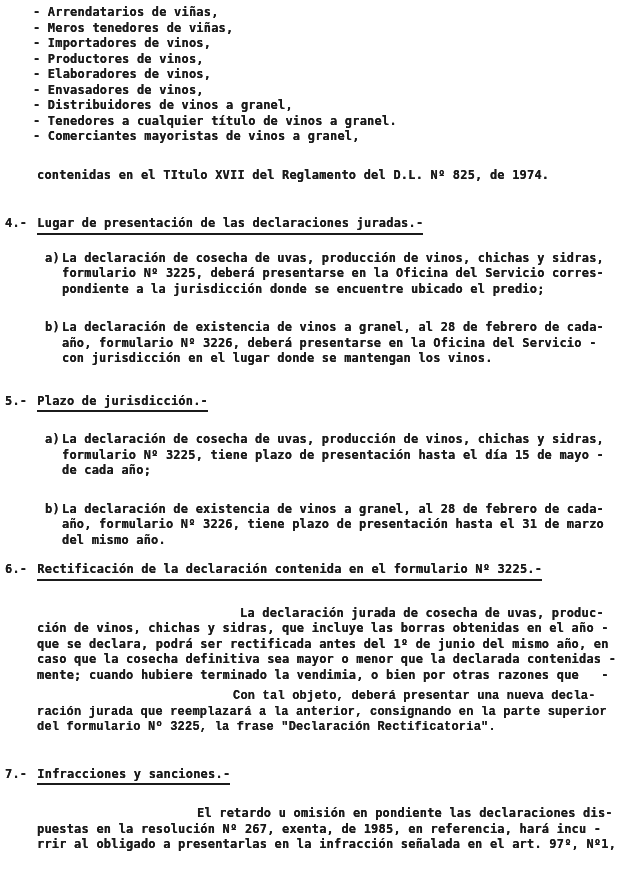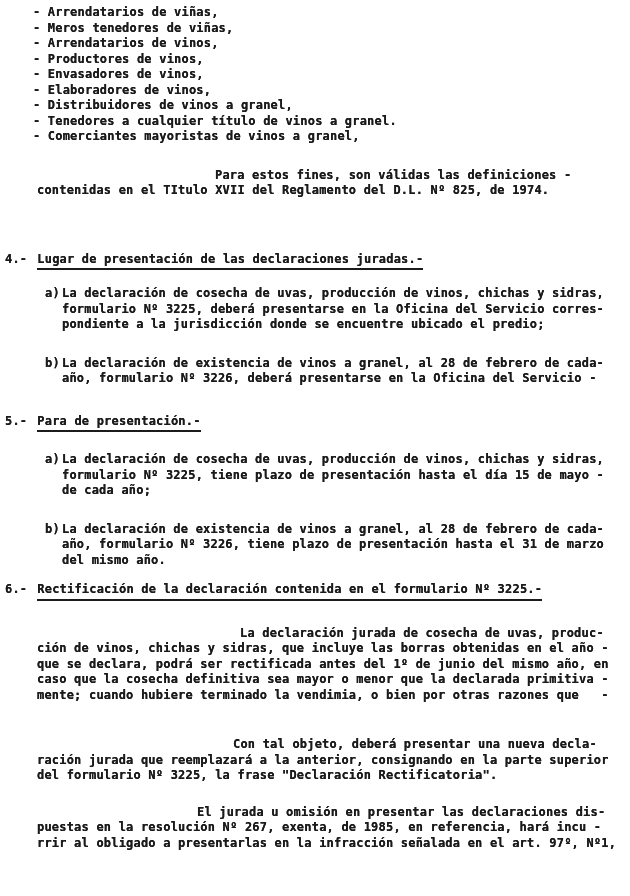--- a/index.html
+++ b/index.html
@@ -25,29 +25,29 @@
   .bullets { margin-left: 33px; }
   .intro { margin: 23px 15px 0 37px; }
   .fl-intro { padding-left: 178px; }
   .heading { margin-left: 5px; }
   .heading .num { display: inline-block; margin-right: 10px; }
   .heading .title {
     display: inline-block;
     border-bottom: 2px solid #1b1b1b;
     padding-bottom: 1px;
   }
-  .mt-s4  { margin-top: 53px; }
+  .mt-s4  { margin-top: 33px; }
   .mt-4a  { margin-top: 16px; }
   .mt-4b  { margin-top: 23px; }
   .mt-s5  { margin-top: 27px; }
   .mt-5a  { margin-top: 20px; }
   .mt-5b  { margin-top: 23px; }
   .mt-s6  { margin-top: 14px; }
   .mt-6p1 { margin-top: 25px; }
-  .mt-6p2 { margin-top: 34px; }
+  .mt-6p2 { margin-top: 6px; font-family: Liberation Mono, monospace; }
   .mt-s7  { margin-top: 31px; }
   .mt-7p  { margin-top: 21px; }
   .subitem {
     position: relative;
     margin-left: 37px;
     padding-left: 25px;
   }
   .subitem .label { position: absolute; left: 8px; top: 0; }
   .para { margin-left: 37px; margin-right: 12px; }
   .fl-6p1 { padding-left: 203px; }
@@ -55,53 +55,53 @@
   .fl-7p  { padding-left: 160px; }
 </style>
 </head>
 <body>
 
 <div class="page">
 
   <div class="bullets">
     <div class="line">- Arrendatarios de viñas,</div>
     <div class="line">- Meros tenedores de viñas,</div>
-    <div class="line">- Arrendatarios de vinos,</div>
+    <div class="line">- Importadores de vinos,</div>
     <div class="line">- Productores de vinos,</div>
+    <div class="line">- Elaboradores de vinos,</div>
     <div class="line">- Envasadores de vinos,</div>
-    <div class="line">- Elaboradores de vinos,</div>
     <div class="line">- Distribuidores de vinos a granel,</div>
     <div class="line">- Tenedores a cualquier título de vinos a granel.</div>
     <div class="line">- Comerciantes mayoristas de vinos a granel,</div>
   </div>
 
   <div class="para intro">
-    <div class="line fl-intro">Para estos fines, son válidas las definiciones -</div>
     <div class="line">contenidas en el TItulo XVII del Reglamento del D.L. Nº 825, de 1974.</div>
   </div>
 
   <div class="heading mt-s4">
     <span class="num">4.-</span><span class="title">Lugar de presentación de las declaraciones juradas.-</span>
   </div>
 
   <div class="subitem mt-4a">
     <span class="label">a)</span>
     <div class="line">La declaración de cosecha de uvas, producción de vinos, chichas y sidras,</div>
     <div class="line">formulario Nº 3225, deberá presentarse en la Oficina del Servicio corres-</div>
     <div class="line">pondiente a la jurisdicción donde se encuentre ubicado el predio;</div>
   </div>
 
   <div class="subitem mt-4b">
     <span class="label">b)</span>
     <div class="line">La declaración de existencia de vinos a granel, al 28 de febrero de cada-</div>
     <div class="line">año, formulario Nº 3226, deberá presentarse en la Oficina del Servicio -</div>
+    <div class="line">con jurisdicción en el lugar donde se mantengan los vinos.</div>
   </div>
 
   <div class="heading mt-s5">
-    <span class="num">5.-</span><span class="title">Para de presentación.-</span>
+    <span class="num">5.-</span><span class="title">Plazo de jurisdicción.-</span>
   </div>
 
   <div class="subitem mt-5a">
     <span class="label">a)</span>
     <div class="line">La declaración de cosecha de uvas, producción de vinos, chichas y sidras,</div>
     <div class="line">formulario Nº 3225, tiene plazo de presentación hasta el día 15 de mayo -</div>
     <div class="line">de cada año;</div>
   </div>
 
   <div class="subitem mt-5b">
@@ -112,30 +112,33 @@
   </div>
 
   <div class="heading mt-s6">
     <span class="num">6.-</span><span class="title">Rectificación de la declaración contenida en el formulario Nº 3225.-</span>
   </div>
 
   <div class="para mt-6p1">
     <div class="line fl-6p1">La declaración jurada de cosecha de uvas, produc-</div>
     <div class="line">ción de vinos, chichas y sidras, que incluye las borras obtenidas en el año -</div>
     <div class="line">que se declara, podrá ser rectificada antes del 1º de junio del mismo año, en</div>
-    <div class="line">caso que la cosecha definitiva sea mayor o menor que la declarada primitiva -</div>
+    <div class="line">caso que la cosecha definitiva sea mayor o menor que la declarada contenidas -</div>
     <div class="line">mente; cuando hubiere terminado la vendimia, o bien por otras razones que   -</div>
   </div>
 
   <div class="para mt-6p2">
     <div class="line fl-6p2">Con tal objeto, deberá presentar una nueva decla-</div>
     <div class="line">ración jurada que reemplazará a la anterior, consignando en la parte superior</div>
     <div class="line">del formulario Nº 3225, la frase "Declaración Rectificatoria".</div>
   </div>
 
+  <div class="heading mt-s7">
+    <span class="num">7.-</span><span class="title">Infracciones y sanciones.-</span>
+  </div>
 
   <div class="para mt-7p">
-    <div class="line fl-7p">El jurada u omisión en presentar las declaraciones dis-</div>
+    <div class="line fl-7p">El retardo u omisión en pondiente las declaraciones dis-</div>
     <div class="line">puestas en la resolución Nº 267, exenta, de 1985, en referencia, hará incu -</div>
     <div class="line">rrir al obligado a presentarlas en la infracción señalada en el art. 97º, Nº1,</div>
   </div>
 
 </div>
 
 </body></html>

